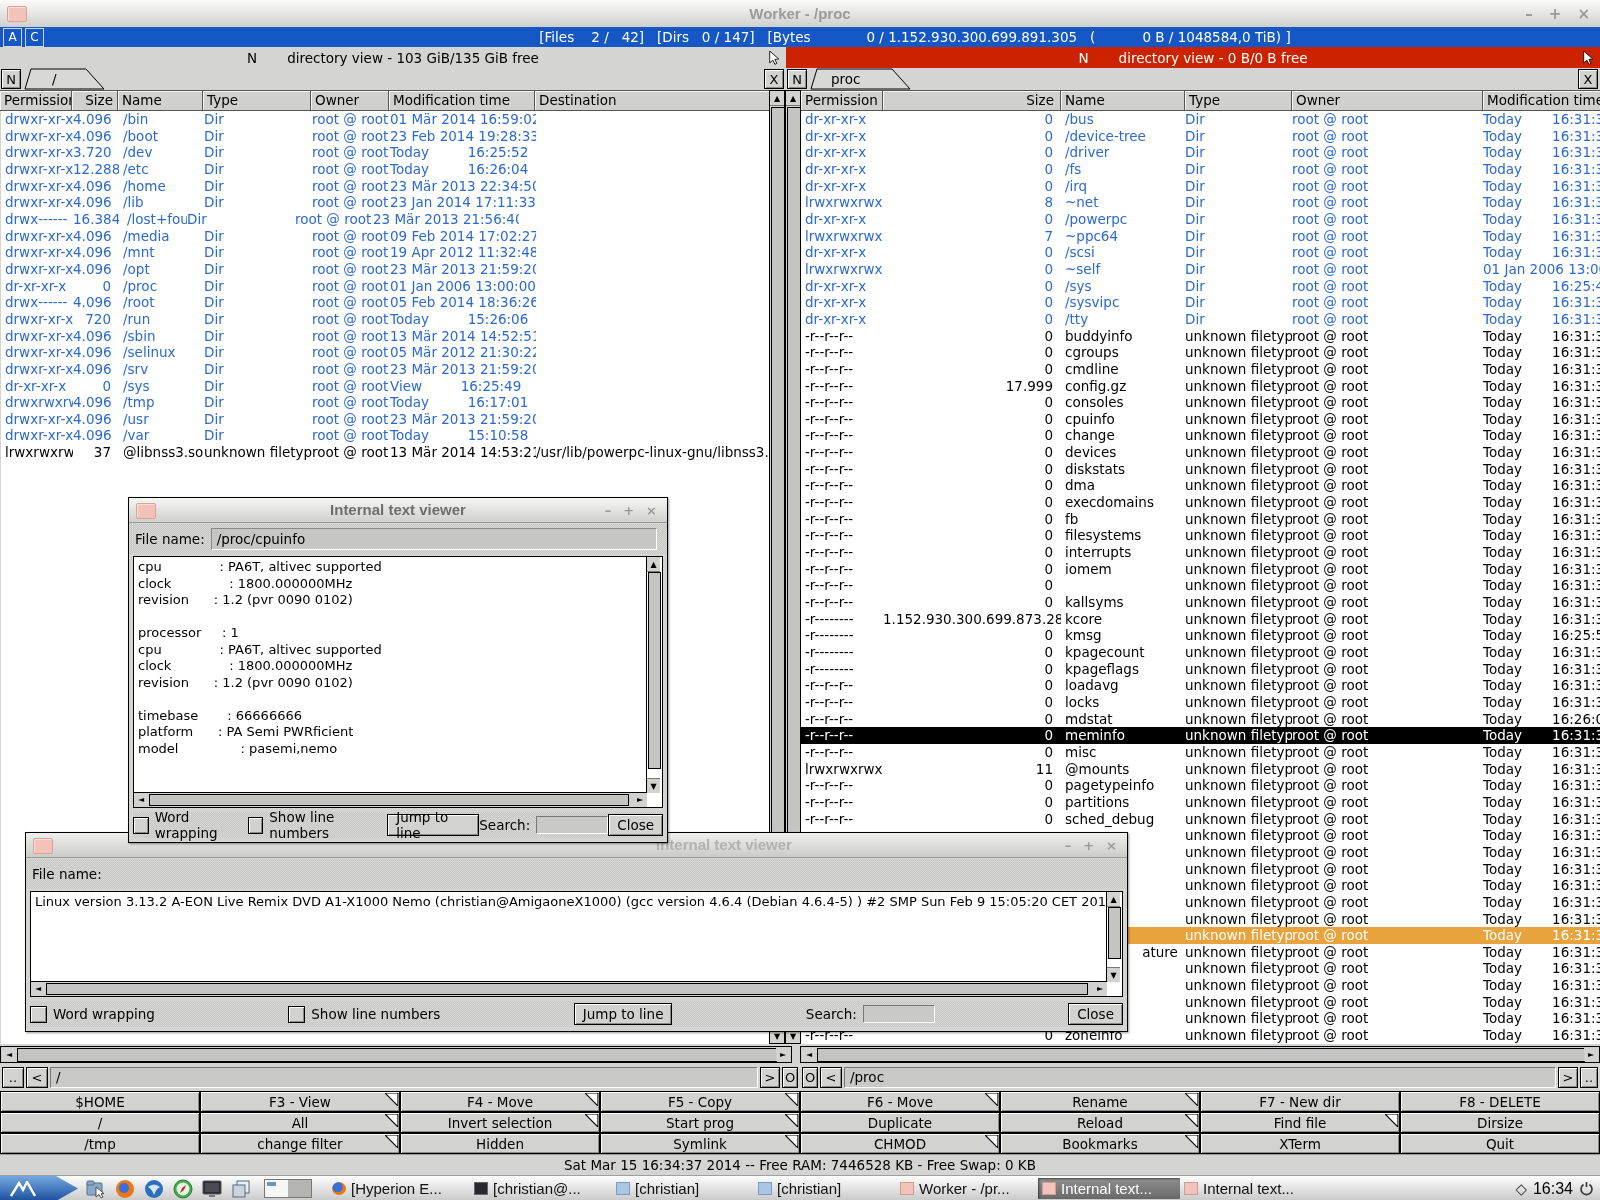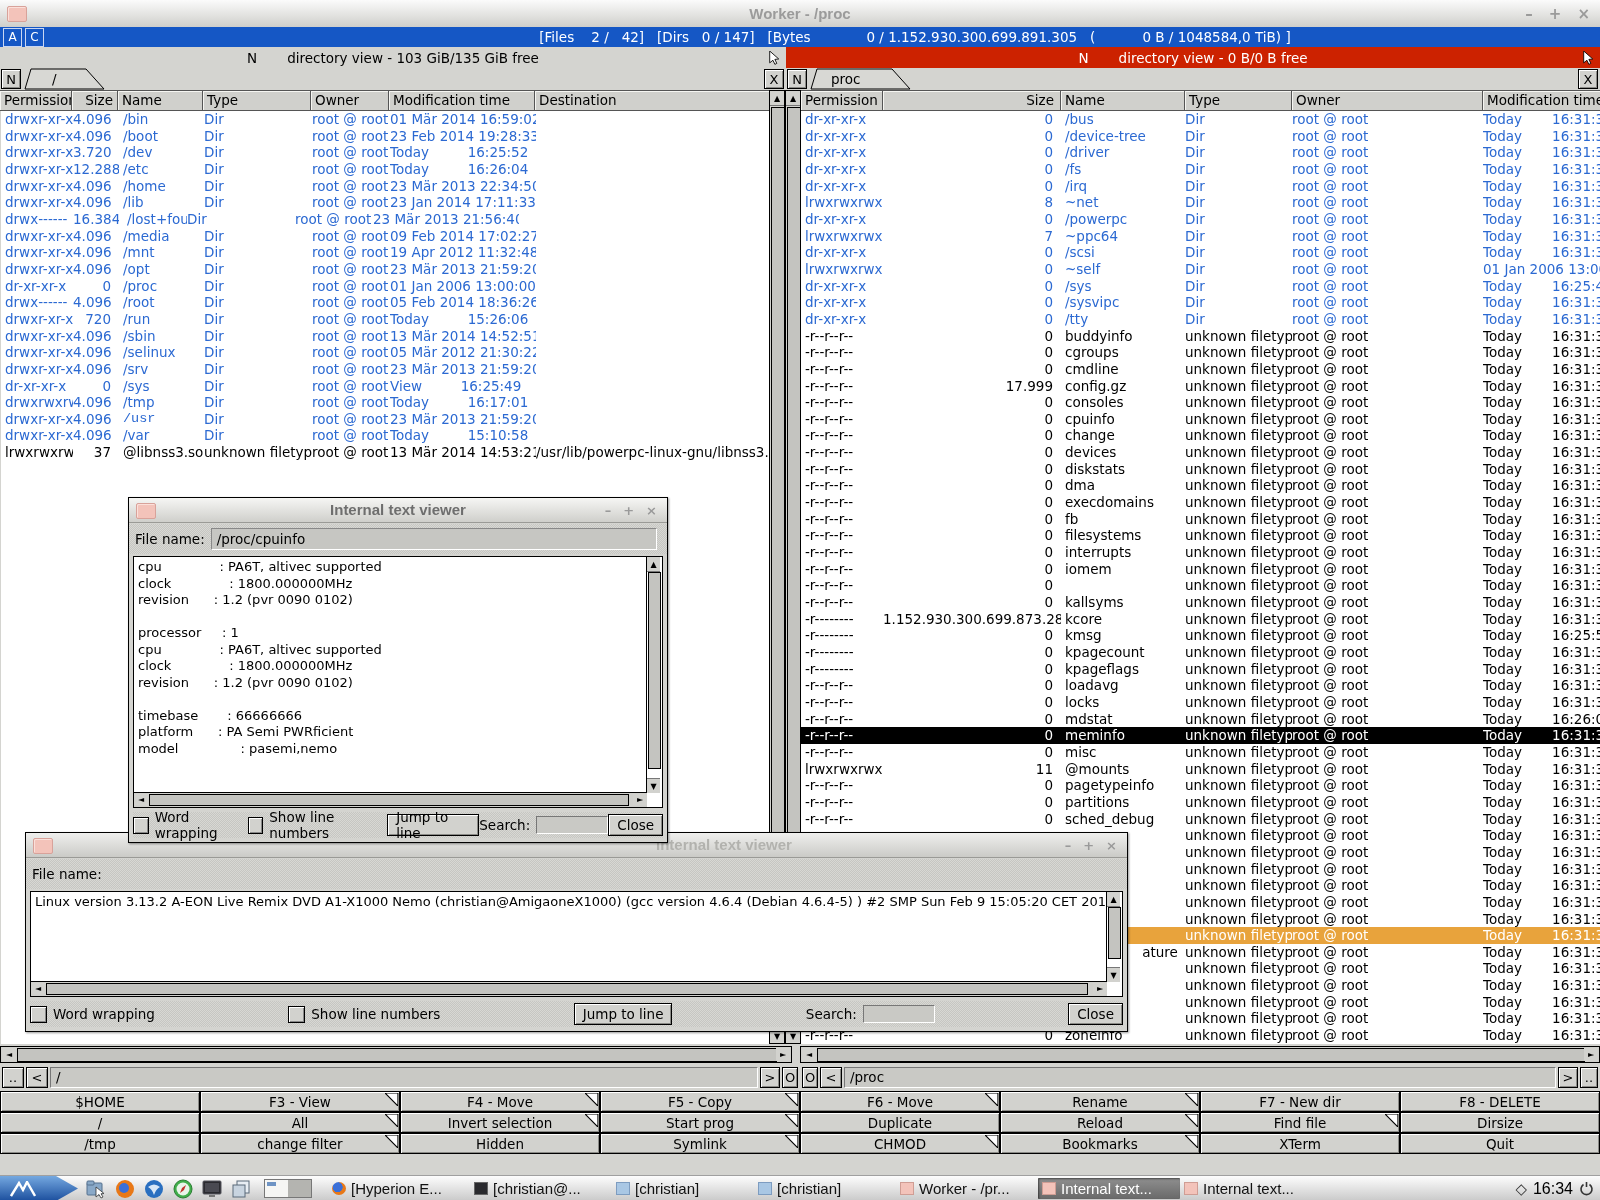--- a/index.html
+++ b/index.html
@@ -365,21 +365,21 @@
         <span class="fcell" style="width: 46px; text-align: right; padding-right: 8px;">4.096</span>
         <span class="fcell" style="width: 85px; padding-left: 4px;">/tmp</span>
         <span class="fcell" style="width: 108px;">Dir</span>
         <span class="fcell" style="width: 78px;">root @ root</span>
         <span class="fcell" style="width: 146px;">Today         16:17:01</span>
         <span class="fcell" style="width: 240px;"></span>
       </div>
       <div class="frow dir">
         <span class="fcell" style="width: 72px; padding-left: 4px;">drwxr-xr-x</span>
         <span class="fcell" style="width: 46px; text-align: right; padding-right: 8px;">4.096</span>
-        <span class="fcell" style="width: 85px; padding-left: 4px; font-family: Liberation Mono, monospace;">/usr</span>
+        <span class="fcell" style="width: 85px; padding-left: 4px;">/usr</span>
         <span class="fcell" style="width: 108px;">Dir</span>
         <span class="fcell" style="width: 78px;">root @ root</span>
         <span class="fcell" style="width: 146px;">23 Mär 2013 21:59:20</span>
         <span class="fcell" style="width: 240px;"></span>
       </div>
       <div class="frow dir">
         <span class="fcell" style="width: 72px; padding-left: 4px;">drwxr-xr-x</span>
         <span class="fcell" style="width: 46px; text-align: right; padding-right: 8px;">4.096</span>
         <span class="fcell" style="width: 85px; padding-left: 4px;">/var</span>
         <span class="fcell" style="width: 108px;">Dir</span>
@@ -995,20 +995,21 @@
         </svg>
       </div>
       <div class="btn3d gbtn">
         <span>XTerm</span>
       </div>
       <div class="btn3d gbtn">
         <span>Quit</span>
       </div>
     </div>
 
+  <div class="abs" id="statusbar">Sat Mar 15 16:34:37 2014  --  Free RAM: 7446528 KB  -  Free Swap: 0 KB</div>
 
   <div class="viewer inactive" style="left:25px;top:832px;width:1103px;height:200px;z-index:40;">
     <div class="vtitle dither" style="background:linear-gradient(#efefed,#cbcbc7);">
       <span class="pinkbtn"></span>
       <span class="vtitletext">Internal text viewer</span>
       <div class="winctrl">
         <span>–</span>
         <span>+</span>
         <span>×</span>
       </div>

